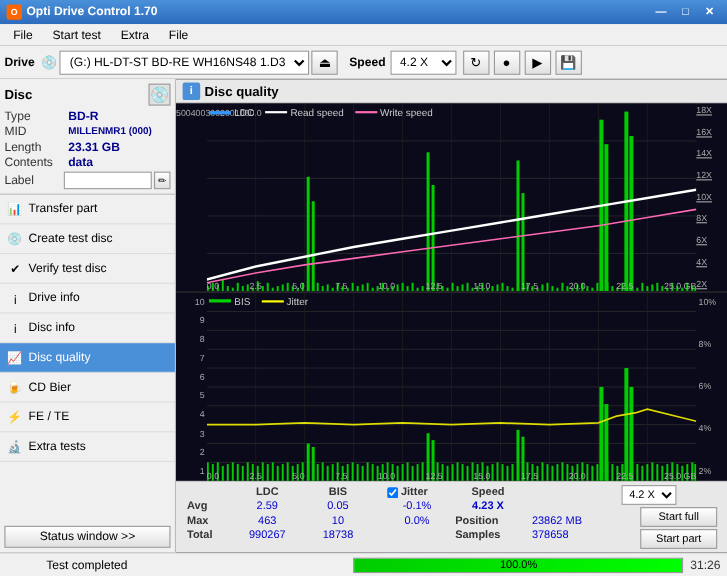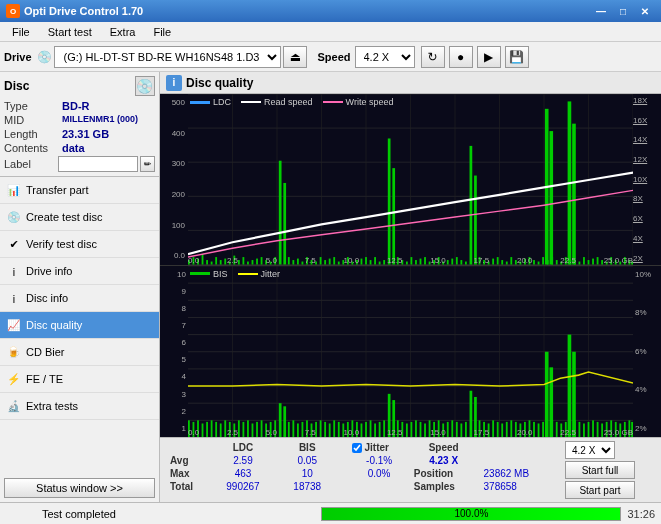--- a/index.html
+++ b/index.html
@@ -207,21 +207,21 @@
     .chart-svg { width: 100%; height: 100%; }
 
     
     .y-axis-left {
       position: absolute;
       left: 0;
       top: 0;
       height: 100%;
       width: 28px;
       display: flex;
-      flex-direction: column;
+      flex-direction: row;
       justify-content: space-between;
       padding: 4px 0;
       color: #aaa;
       font-size: 8px;
       text-align: right;
       padding-right: 3px;
     }
     .y-axis-right {
       position: absolute;
       right: 0;
@@ -246,20 +246,21 @@
     .speed-combo {
       height: 18px; border: 1px solid #999; background: white; font-size: 10px; padding: 0 2px; width: 50px;
     }
     .start-full-btn, .start-part-btn {
       width: 70px; height: 18px;
       border: 1px solid #999;
       background: linear-gradient(to bottom, #fff, #e0e0e0);
       cursor: pointer;
       font-size: 10px;
       text-align: center;
+      margin-left: 17px;
     }
 
     
     .status-bar {
       background: #f0f0f0;
       height: 22px;
       border-top: 1px solid #bbb;
       display: flex;
       align-items: center;
       padding: 0 6px;

